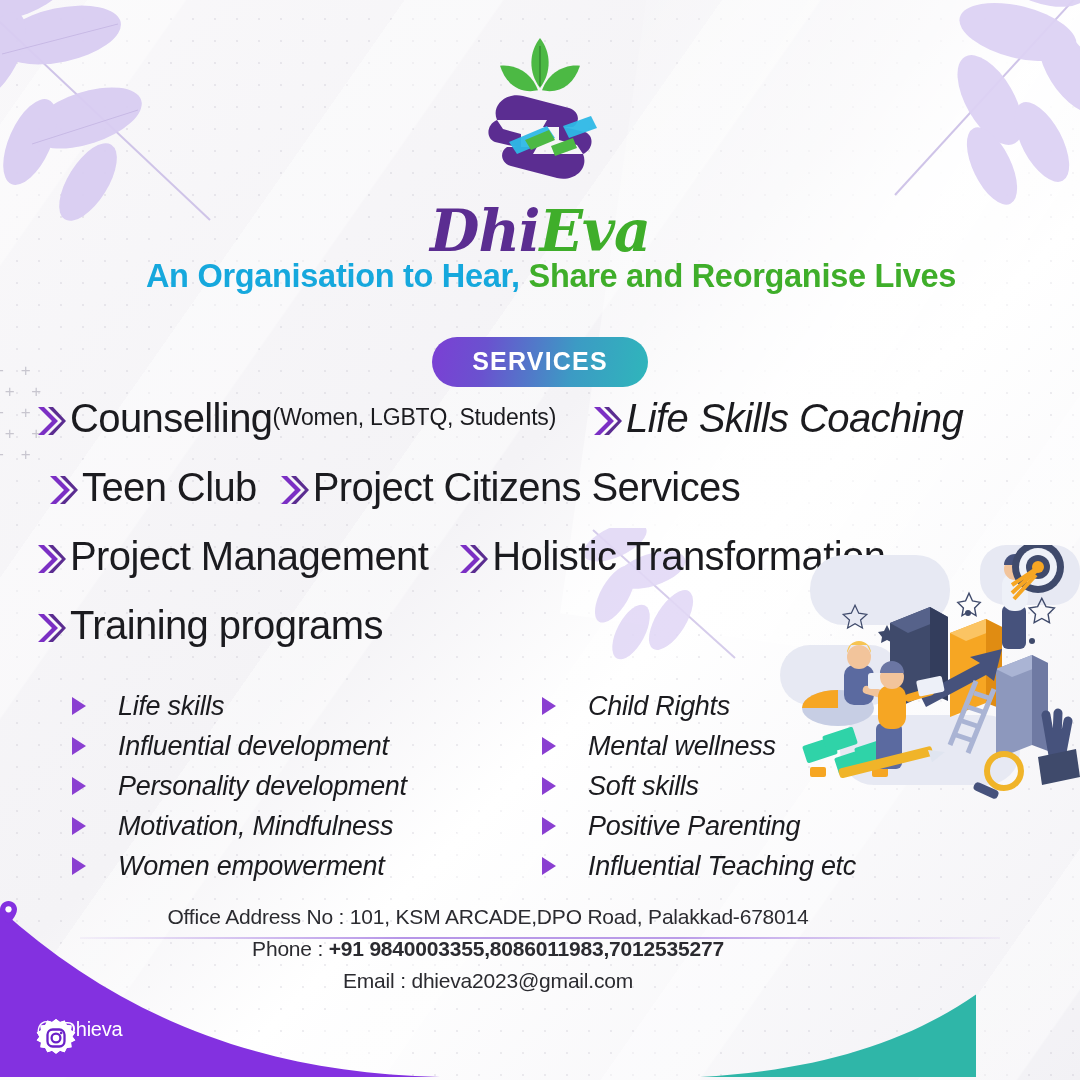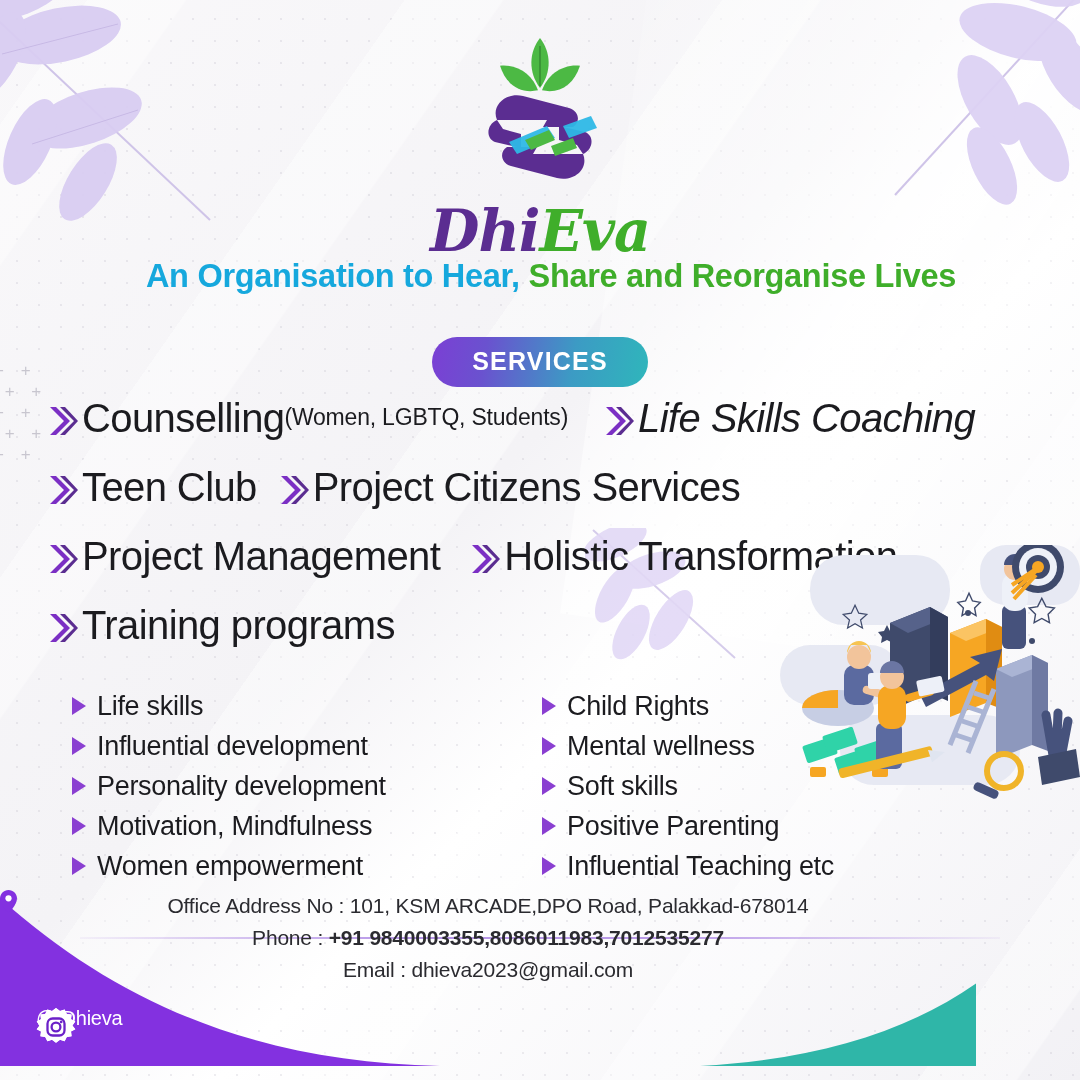--- a/index.html
+++ b/index.html
@@ -68,21 +68,21 @@
   
   .badge-row{position:absolute;left:0;right:0;top:337px;text-align:center;}
   .badge{
     display:inline-block;padding:10px 40px 11px;border-radius:40px;
     background:linear-gradient(100deg,#7b3fd4 0%,#6a52cf 25%,#3c9bc4 65%,#2fb6bb 100%);
     color:#ffffff;font-size:25px;font-weight:700;letter-spacing:1.2px;
   }
 
   
   .services{position:absolute;left:0;right:0;top:396px;}
-  .srow{display:flex;align-items:baseline;padding-left:48px;margin-bottom:10px;}
+  .srow{display:flex;align-items:baseline;padding-left:36px;margin-bottom:10px;}
   .srow.r2{padding-left:48px;}
   .sitem{display:flex;align-items:center;white-space:nowrap;}
   .chev{
     display:inline-block;width:30px;height:34px;flex:none;margin-right:4px;
     position:relative;top:2px;
   }
   .chev svg{display:block;}
   .s-big{font-size:40px;font-weight:400;color:#1b1b1f;letter-spacing:-.6px;}
   .s-big.ital{font-style:italic;font-weight:500;}
   .s-sub{font-size:23px;color:#1b1b1f;letter-spacing:-.2px;position:relative;top:-1px;}
@@ -94,33 +94,33 @@
   
   .training{position:absolute;left:72px;top:686px;width:940px;display:flex;}
   .tcol{width:470px;}
   .tcol.right{width:420px;}
   .titem{display:flex;align-items:center;height:40px;}
   .tri{
     width:0;height:0;border-left:14px solid #8a3fd1;
     border-top:9px solid transparent;border-bottom:9px solid transparent;
     margin-right:11px;flex:none;
   }
-  .tlabel{font-size:27px;font-weight:500;color:#1b1b1f;letter-spacing:-.3px;white-space:nowrap;}
+  .tlabel{font-size:27px;font-style:italic;font-weight:500;color:#1b1b1f;letter-spacing:-.3px;white-space:nowrap;margin-left:21px;}
 
   
   .illus{position:absolute;right:0;top:545px;width:300px;height:285px;pointer-events:none;}
 
   
   .divider{
     position:absolute;left:80px;right:80px;top:937px;height:2px;
     background:linear-gradient(90deg, rgba(123,63,212,.05), rgba(123,63,212,.55) 35%, rgba(123,63,212,.5) 65%, rgba(123,63,212,.05));
   }
 
   
-  .footer{position:absolute;left:0;bottom:12px;width:976px;height:192px;overflow:hidden;}
+  .footer{position:absolute;left:0;bottom:1px;width:976px;height:192px;overflow:hidden;}
   .footer svg{position:absolute;inset:0;}
   .contact{
     position:absolute;left:0;right:0;top:14px;text-align:center;color:#2b2b30;
   }
   .c-line{font-size:21px;line-height:32px;letter-spacing:-.2px;}
   .c-line.addr{display:flex;align-items:center;justify-content:center;gap:9px;}
   .pin{width:17px;height:23px;flex:none;}
   .bold{font-weight:700;}
   .social{position:absolute;left:36px;bottom:38px;display:flex;align-items:center;gap:12px;}
   .sic{width:40px;height:40px;flex:none;}

